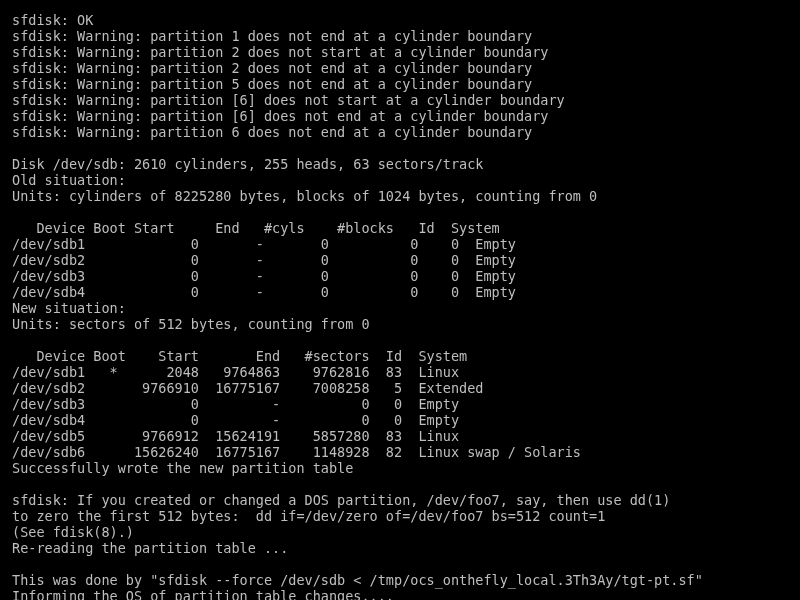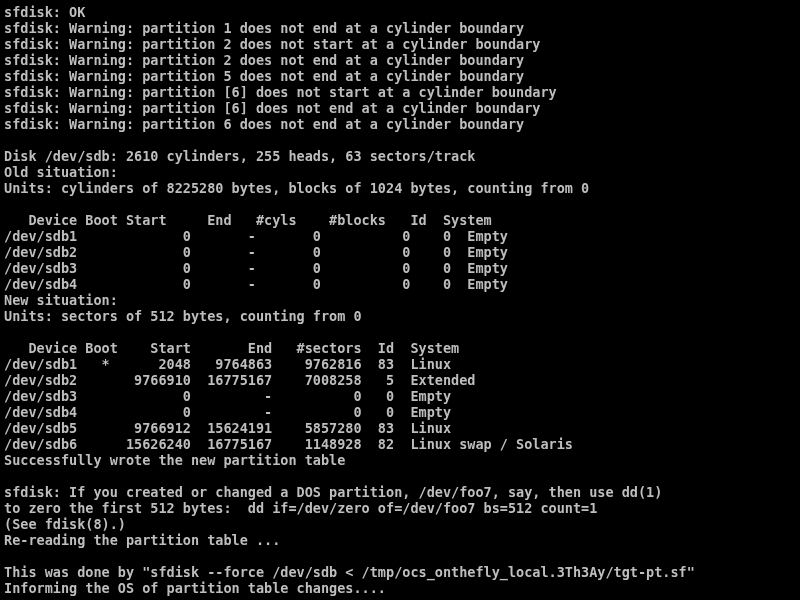--- a/index.html
+++ b/index.html
@@ -15,25 +15,24 @@
   }
   #terminal {
     width: 800px;
     height: 600px;
     background: #000000;
     color: #bebebe;
     font-family: "DejaVu Sans Mono", "Liberation Mono", monospace;
     font-size: 13.5px;
     line-height: 16px;
     letter-spacing: 0px;
-    padding: 4px;
+    padding: 12px;
     box-sizing: border-box;
     white-space: pre;
     overflow: hidden;
-    font-weight: bold;
   }
   .line {
     display: block;
     height: 16px;
     white-space: pre;
     font-family: "DejaVu Sans Mono", "Liberation Mono", monospace;
   }
   .blank {
     display: block;
     height: 16px;

